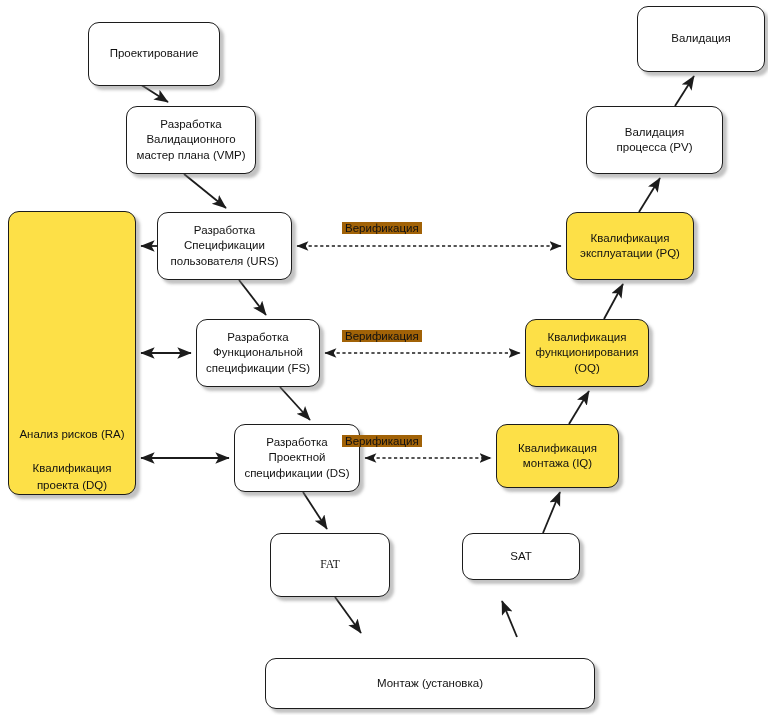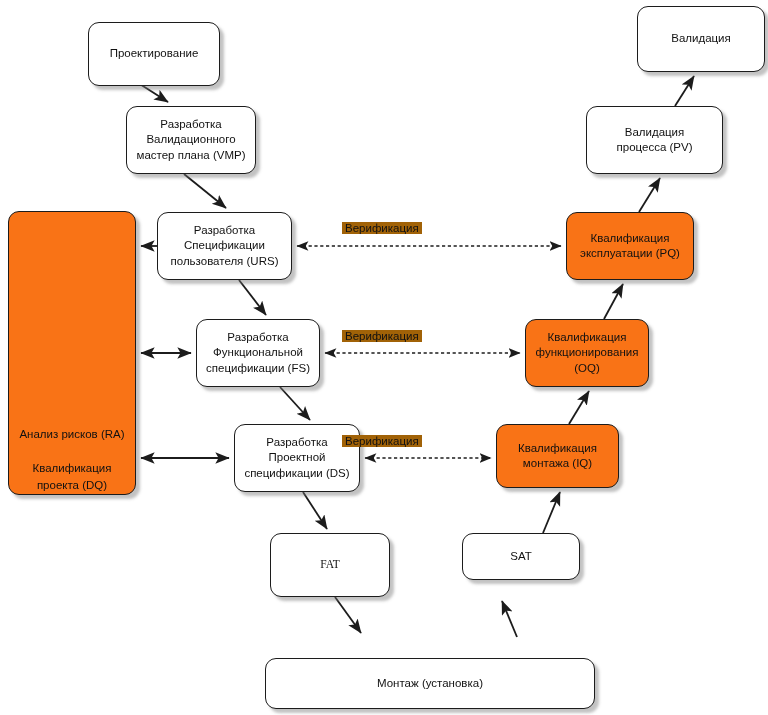--- a/index.html
+++ b/index.html
@@ -33,21 +33,21 @@
     align-items: center;
     justify-content: center;
     text-align: center;
     color: #111111;
     font-size: 11.5px;
     line-height: 15.5px;
     box-shadow: 4px 4px 3px rgba(120,120,120,0.45);
     z-index: 2;
   }
   .node.blue {
-    background: #f97316;
+    background: #fde047;
   }
   .node .label {
     padding: 0 5px;
     white-space: pre-line;
   }
   .node.tall .label {
     white-space: pre-line;
     line-height: 17px;
   }
   .edge-label {

